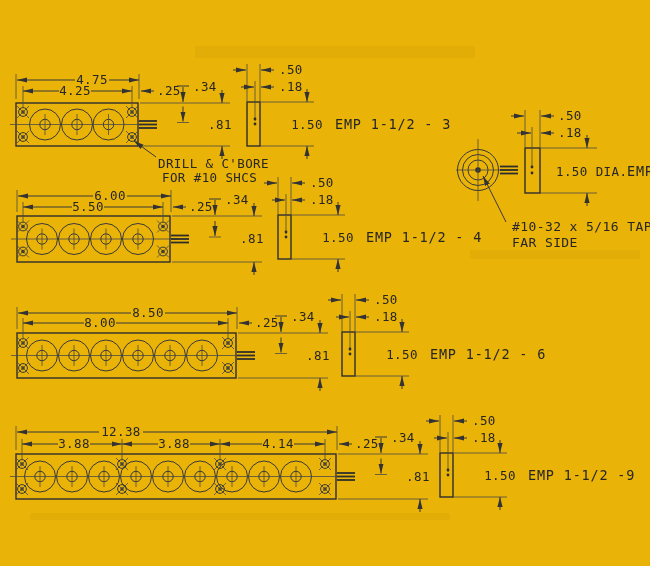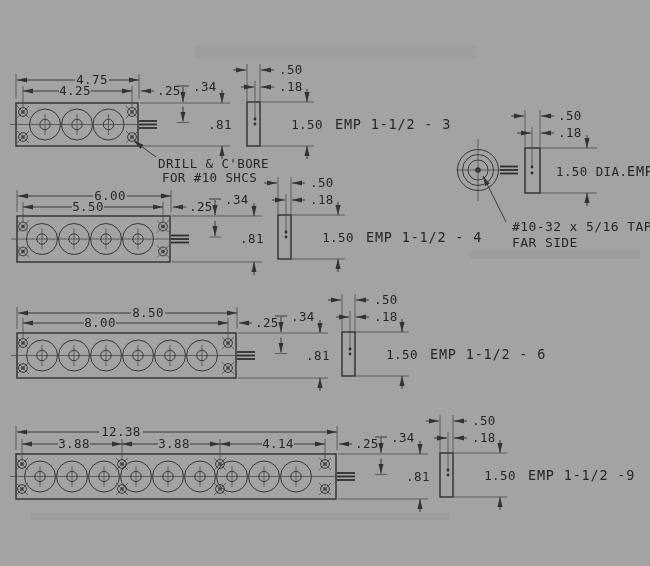--- a/index.html
+++ b/index.html
@@ -1,16 +1,16 @@
 <!DOCTYPE html>
 <html><head>
 <meta charset="utf-8">
 <style>
   html,body{margin:0;padding:0;background:#e9e9e6;}
-  .canvas{width:650px;height:566px;background:#a3a3a3;position:relative;overflow:hidden;}
+  .canvas{width:650px;height:566px;background:#eab308;position:relative;overflow:hidden;}
   svg{display:block;}
   .ln{stroke:#383838;stroke-width:1;fill:none;}
   .thick{stroke:#2e2e2e;stroke-width:1.4;fill:none;}
   .thin{stroke:#4a4a4a;stroke-width:0.8;fill:none;}
   .prong{stroke:#2e2e2e;stroke-width:1.8;fill:none;}
   .dot{fill:#2e2e2e;stroke:none;}
   .noise{fill:#000;opacity:0.03;}
   text{font-family:"DejaVu Sans Mono","Liberation Mono",monospace;fill:#262626;}
   .dim{font-size:12.5px;letter-spacing:0.4px;}
   .label{font-size:13.5px;letter-spacing:0.8px;}

